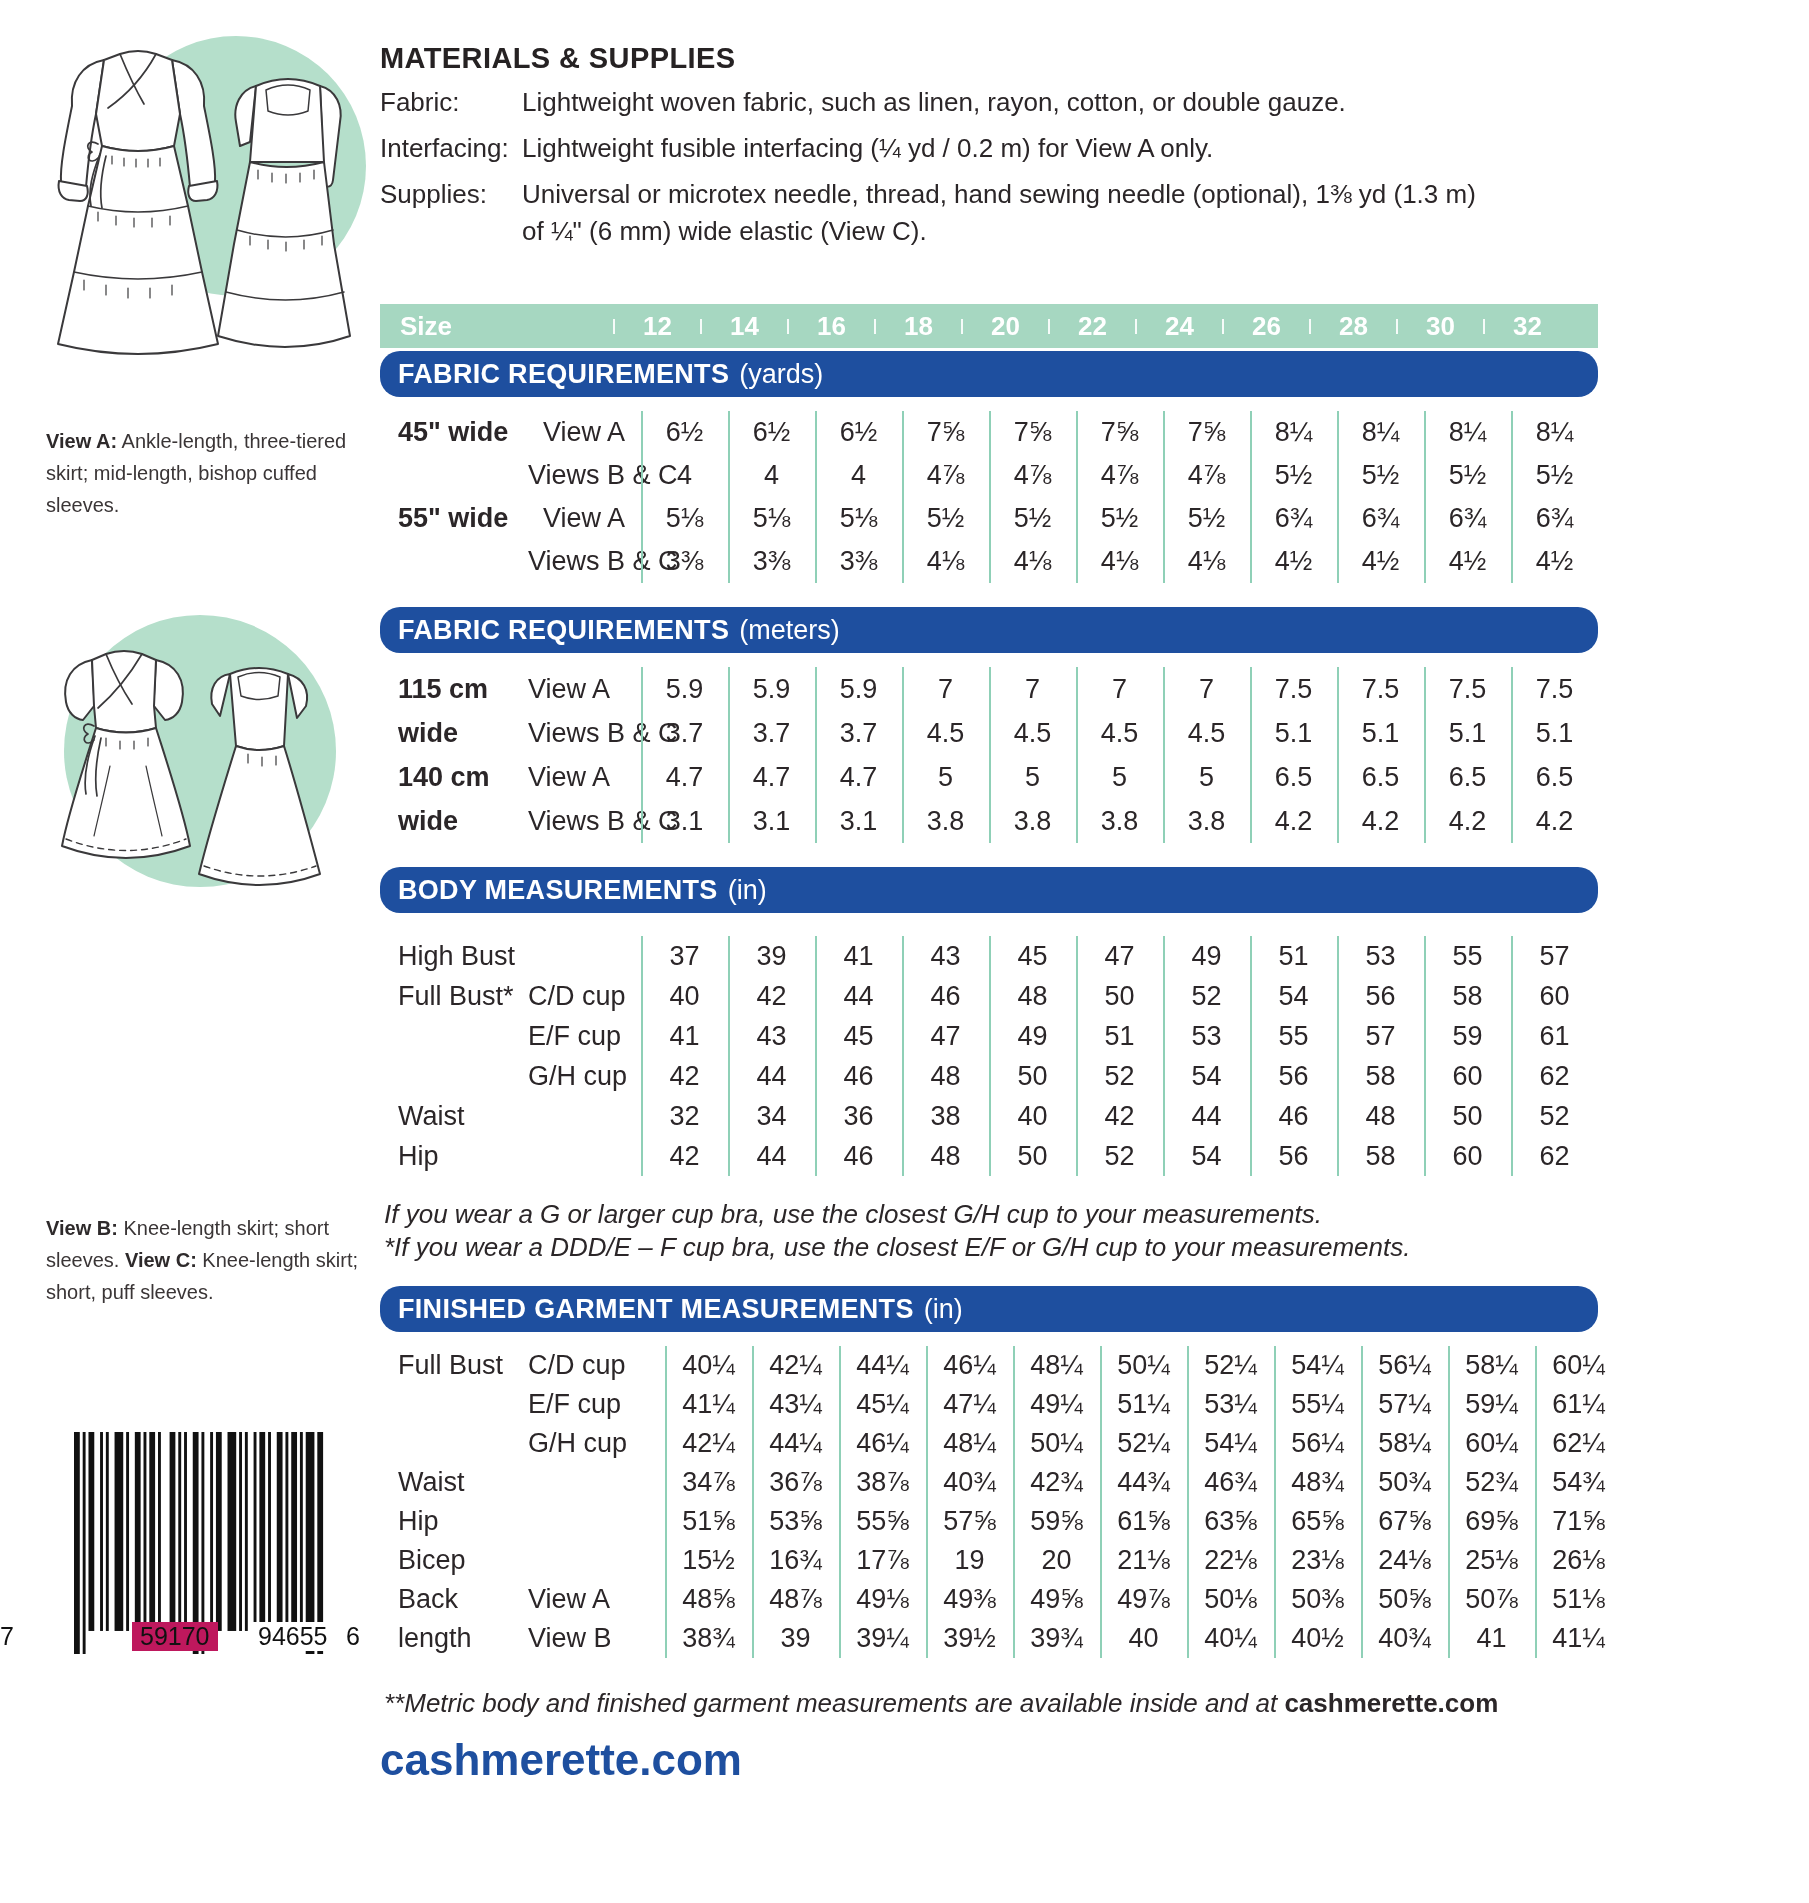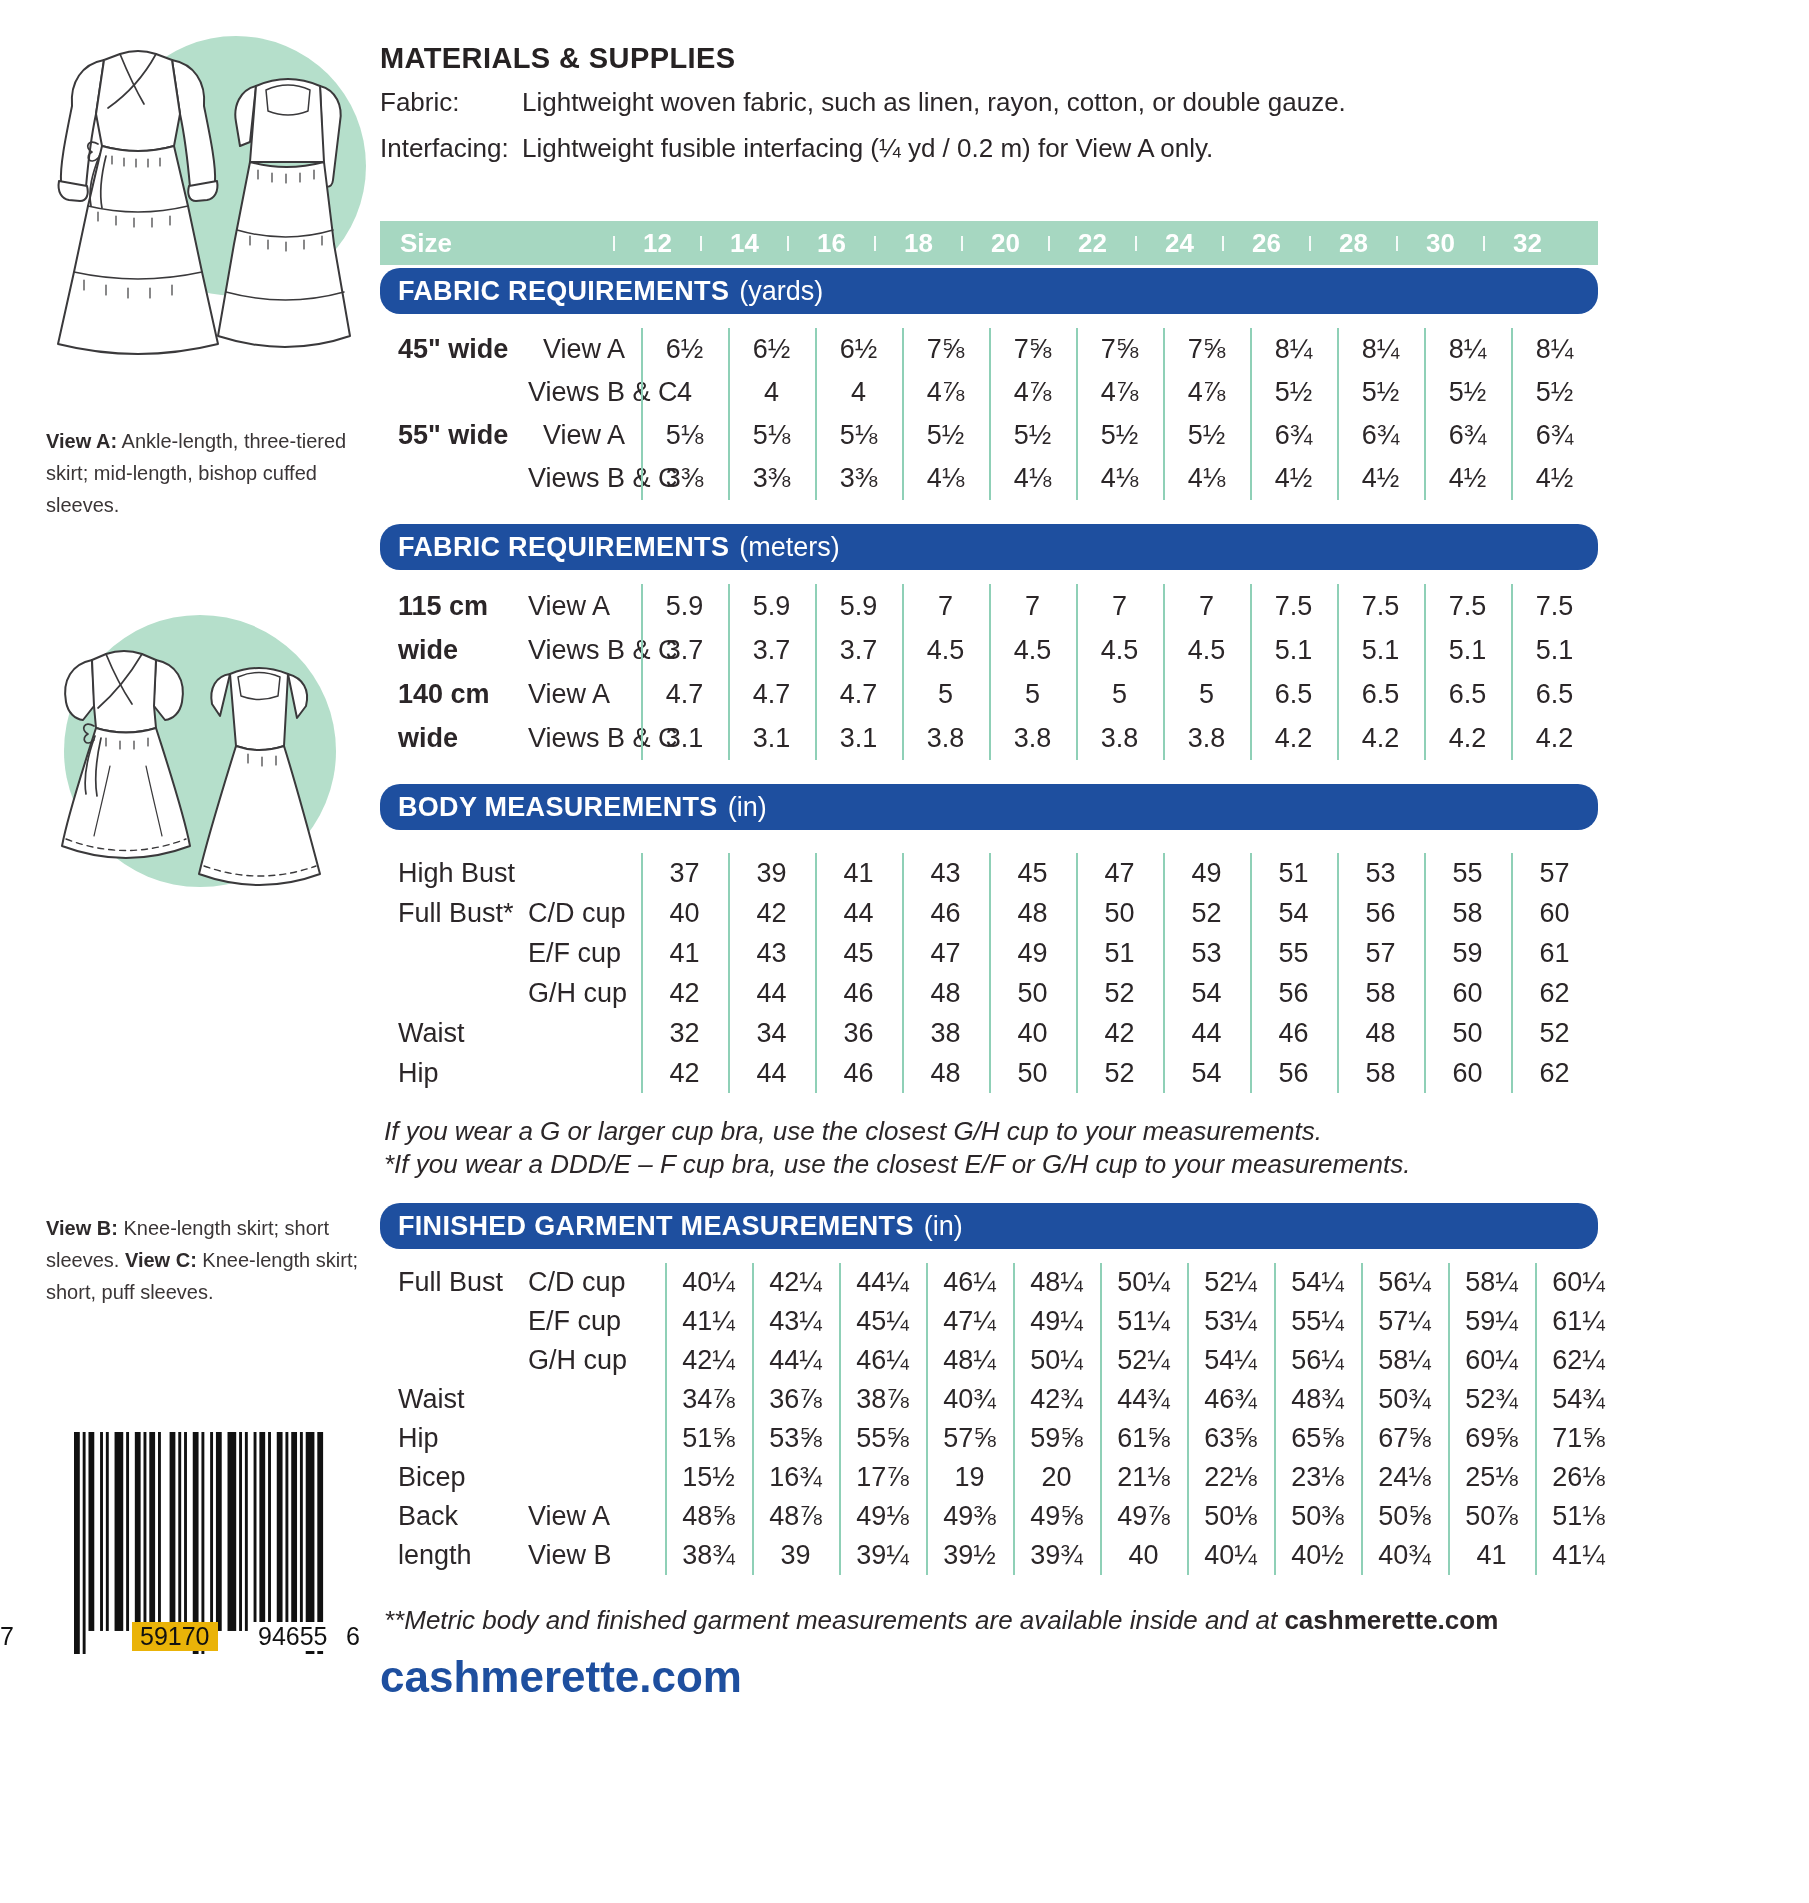--- a/index.html
+++ b/index.html
@@ -56,21 +56,21 @@
   #illus-b { left:22px; top:556px; width:348px; height:402px; }
   .view-text { position:absolute; left:46px; width:322px; font-size:20px; line-height:32px; color:#3a3536; }
   #view-a-text { top:405px; }
   #view-bc-text { top:1192px; }
   .view-text b { color:#2e2a2b; }
 
   .barcode { position:absolute; left:46px; top:1432px; width:300px; height:252px; }
   .barcode svg { position:absolute; left:28px; top:0; width:252px; height:222px; }
   .bc-digit { position:absolute; font-size:25px; color:#111; }
   .bc-lead  { left:0;   top:1622px; }
-  .bc-left  { left:132px; top:1622px; background:#eab308; padding:0 8px; }
+  .bc-left  { left:132px; top:1622px; background:#be185d; padding:0 8px; }
   .bc-right { left:250px; top:1622px; background:#fff; padding:0 8px; }
   .bc-trail { left:346px; top:1622px; }
   
   .bc-abs { position:absolute; }
 </style>
 </head>
 <body>
 
 <div id="page">
 
@@ -186,20 +186,24 @@
     <div class="m-title">MATERIALS &amp; SUPPLIES</div>
 
     <div class="m-row">
       <span class="m-label">Fabric:</span>
       <span class="m-text">Lightweight woven fabric, such as linen, rayon, cotton, or double gauze.</span>
     </div>
     <div class="m-row">
       <span class="m-label">Interfacing:</span>
       <span class="m-text">Lightweight fusible interfacing (¼ yd / 0.2 m) for View A only.</span>
     </div>
+    <div class="m-row">
+      <span class="m-label">Supplies:</span>
+      <span class="m-text">Universal or microtex needle, thread, hand sewing needle (optional), 1⅜ yd (1.3 m) of ¼" (6 mm) wide elastic (View C).</span>
+    </div>
 
     <div class="size-bar">
       <span class="size-label">Size</span>
       <span id="size-cells" style="display:flex">
           <span class="size-cell">12</span>
           <span class="size-cell">14</span>
           <span class="size-cell">16</span>
           <span class="size-cell">18</span>
           <span class="size-cell">20</span>
           <span class="size-cell">22</span>

